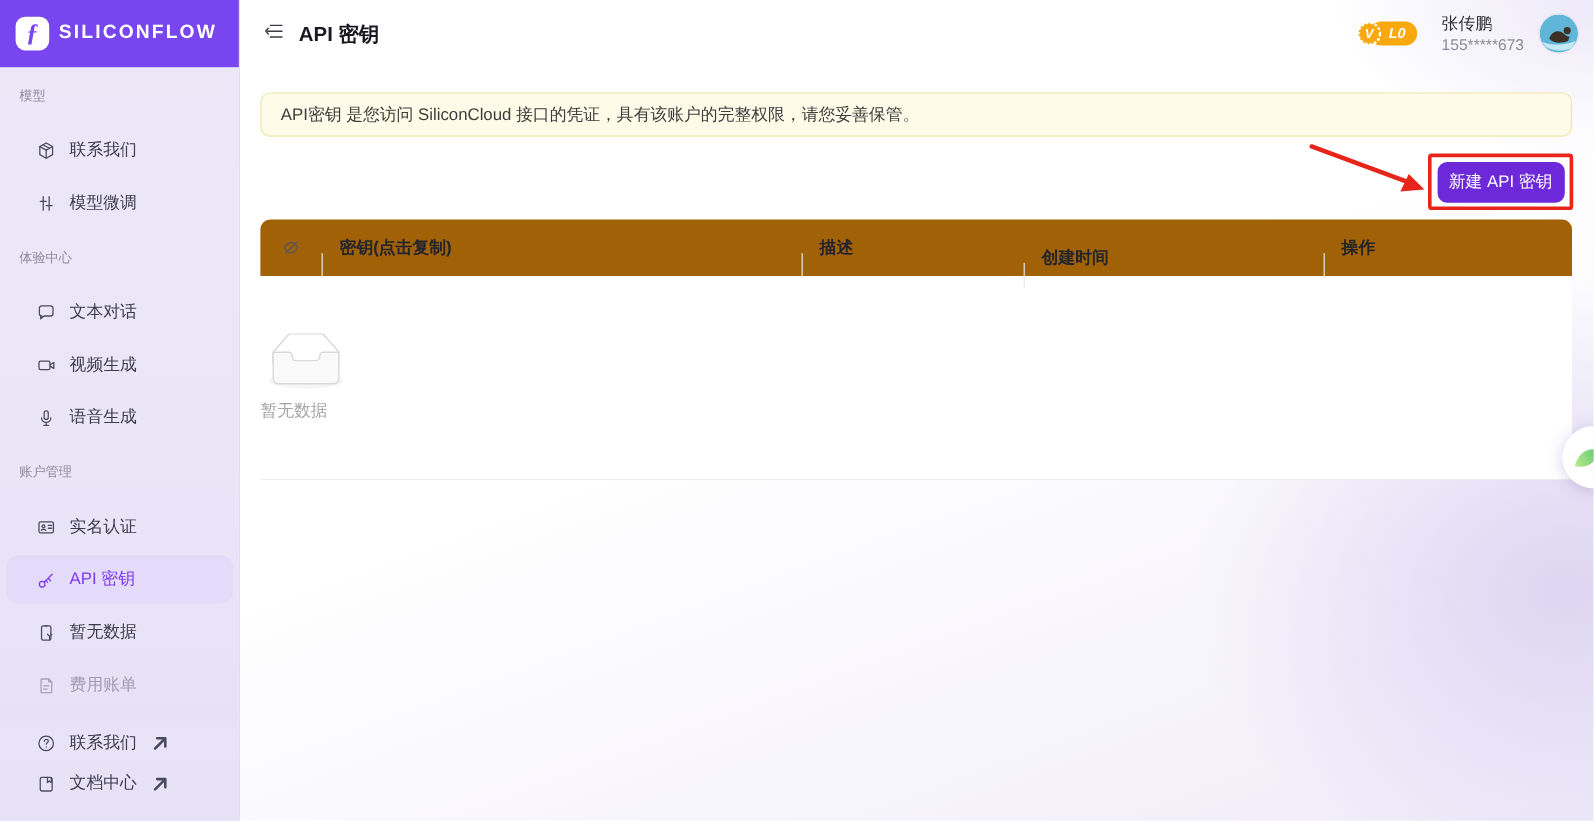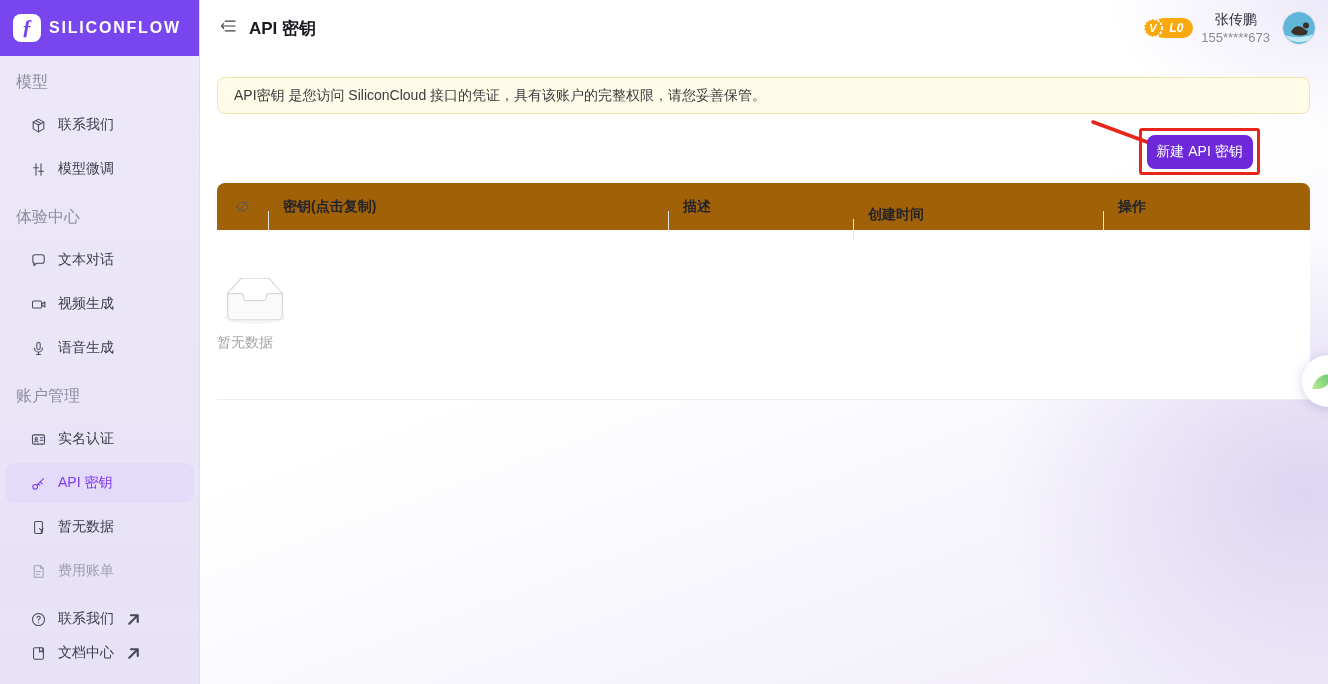--- a/index.html
+++ b/index.html
@@ -8,21 +8,21 @@
   .app { position:relative; width:1328px; height:684px; display:flex; overflow:hidden; }
 
   
   .sidebar { position:relative; width:200px; height:684px; flex:0 0 200px;
              background:linear-gradient(180deg,#EDE9F9 0%,#EAE5F7 55%,#E6E0F6 100%);
              border-right:1px solid #E2DCF1; z-index:5; }
   .logo-bar { height:56px; background:#7845EE; display:flex; align-items:center; padding-left:13px; }
   .logo-mark { width:28px; height:28px; background:#fff; border-radius:8px; color:#7845EE;
                font:italic 700 21px/27px "Liberation Serif","DejaVu Serif",serif; text-align:center; }
   .brand-name { margin-left:8px; color:#fff; font-size:16px; font-weight:700; letter-spacing:1.8px; }
-  .nav-label { margin:16px 16px 13px 16px; height:18px; font-size:16px; color:#8F8C9F; }
+  .nav-label { margin:16px 16px 13px 16px; height:18px; font-size:11px; color:#8F8C9F; }
   .nav-item { height:44px; display:flex; align-items:center; padding-left:30px; gap:11px;
               font-size:14px; color:#3C3C4C; cursor:pointer; }
   .nav-item svg { width:17px; height:17px; stroke:#4A4A5E; stroke-width:1.5; fill:none;
                   stroke-linecap:round; stroke-linejoin:round; flex:0 0 17px; }
   .nav-item.active { margin:2px 5px; height:40px; padding-left:25px; background:#E4DAF9;
                      border-radius:10px; color:#7C3AED; }
   .nav-item.active svg { stroke:#7C3AED; }
   .nav-item.obscured { opacity:.42; }
   .sidebar-footer { position:absolute; left:0; right:0; bottom:0; height:84px; padding-top:2px; z-index:3;
     background:linear-gradient(180deg,rgba(233,228,247,0) 0%,rgba(233,228,247,.93) 22%,#E8E2F6 46%); }
@@ -38,32 +38,32 @@
   .main-header { position:absolute; top:0; left:0; right:0; height:56px; display:flex; align-items:center;
                  padding:0 13px 0 20px; }
   .collapse-icon svg { width:18px; height:18px; stroke:#3B3B45; stroke-width:1.6; fill:none; stroke-linecap:round; }
   .page-title { margin-left:11px; font-size:17px; font-weight:700; color:#191922; }
   .spacer { flex:1; }
   .user-cluster { display:flex; align-items:center; }
   .vip-badge { position:relative; height:20px; background:#F9A80D; border-radius:10px;
                padding:0 10px 0 16px; margin-left:10px; color:#fff; font-style:italic;
                font-weight:700; font-size:12px; line-height:20px; cursor:pointer; }
   .vip-v { position:absolute; left:-11px; top:-1px; width:22px; height:22px; }
-  .user-meta { text-align:center; margin-left:8px; }
+  .user-meta { text-align:left; margin-left:20px; }
   .user-name { font-size:14px; color:#2D2D38; }
   .user-phone { font-size:13px; color:#8B8B97; margin-top:1px; }
   .avatar { width:32px; height:32px; border-radius:50%; overflow:hidden; margin-left:13px; cursor:pointer;
             box-shadow:0 0 0 1px rgba(0,0,0,.05); }
 
   .banner { position:absolute; left:17px; top:77px; width:1093px; height:37px; background:#FEFBE8;
             border:1px solid #F0E6A8; border-radius:8px; display:flex; align-items:center;
             padding:0 16px; font-size:14px; color:#3C3C3C; }
 
   .anno-arrow { position:absolute; left:875px; top:112px; width:125px; height:58px; z-index:6; pointer-events:none; }
-  .anno-box { position:absolute; left:939px; top:128px; width:121px; height:47px;
+  .anno-box { position:absolute; left:990px; top:128px; width:121px; height:47px;
               border:3px solid #E8251A; border-radius:3px; display:flex; align-items:center;
               justify-content:center; z-index:6; }
   .new-key-btn { width:106px; height:34px; background:#6D28D9; color:#fff; border:none;
                  border-radius:8px; font-size:14px; cursor:pointer;
                  font-family:"Liberation Sans","DejaVu Sans",sans-serif; }
 
   .table { position:absolute; left:17px; top:183px; width:1093px; height:217px; background:#fff;
            border-radius:8px 8px 0 0; border-bottom:1px solid #EDEDF3; z-index:1; }
   .thead { display:flex; height:47px; background:#a16207; border-radius:8px 8px 0 0;
            align-items:center; font-weight:700; font-size:14px; color:#23232B; }

